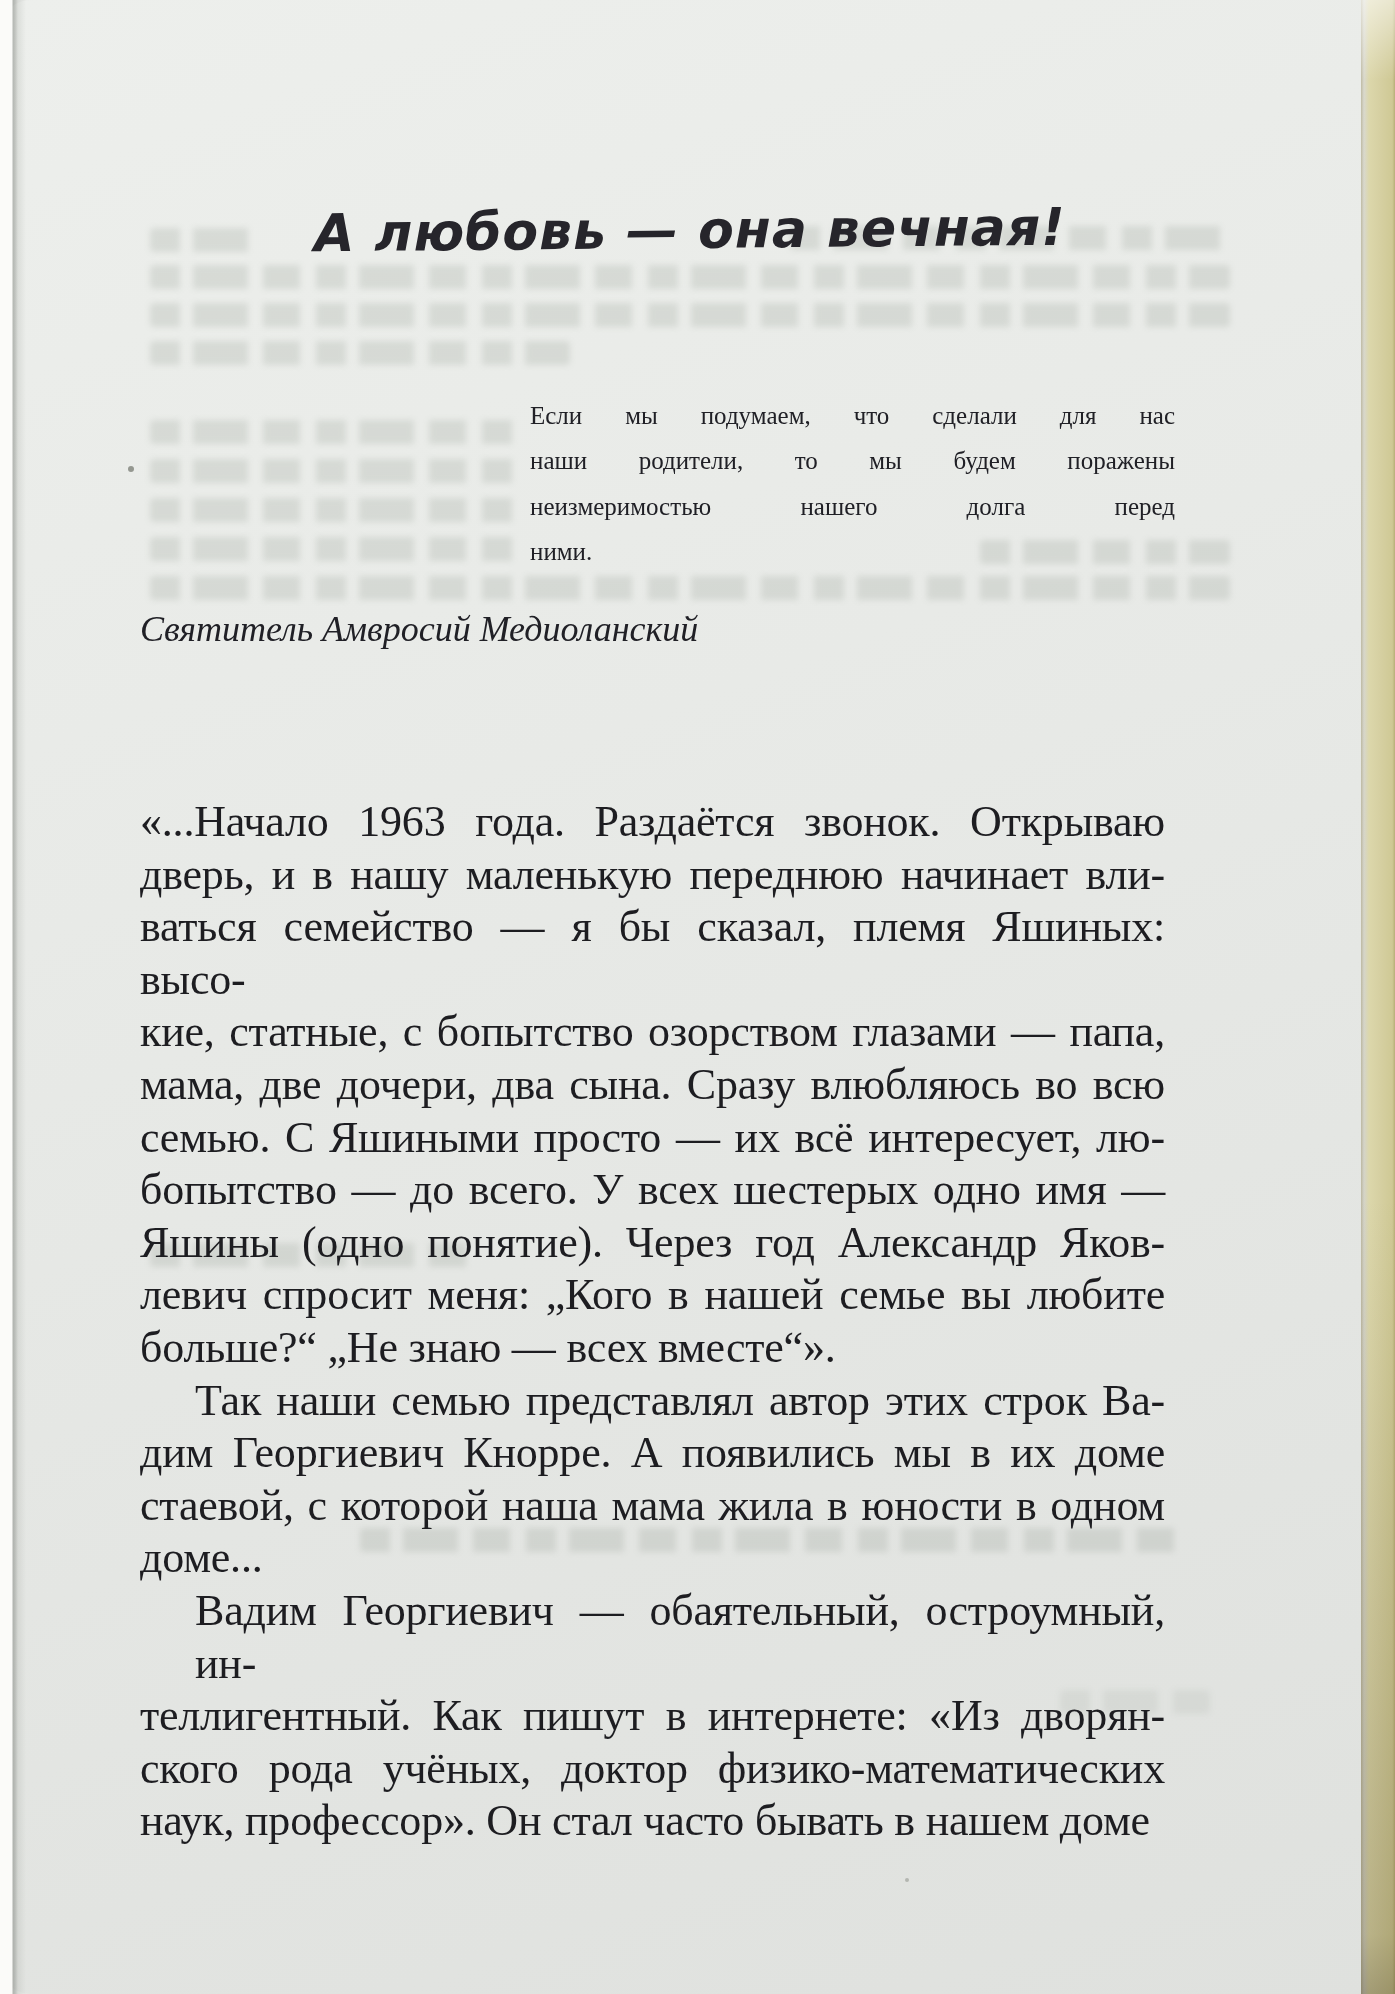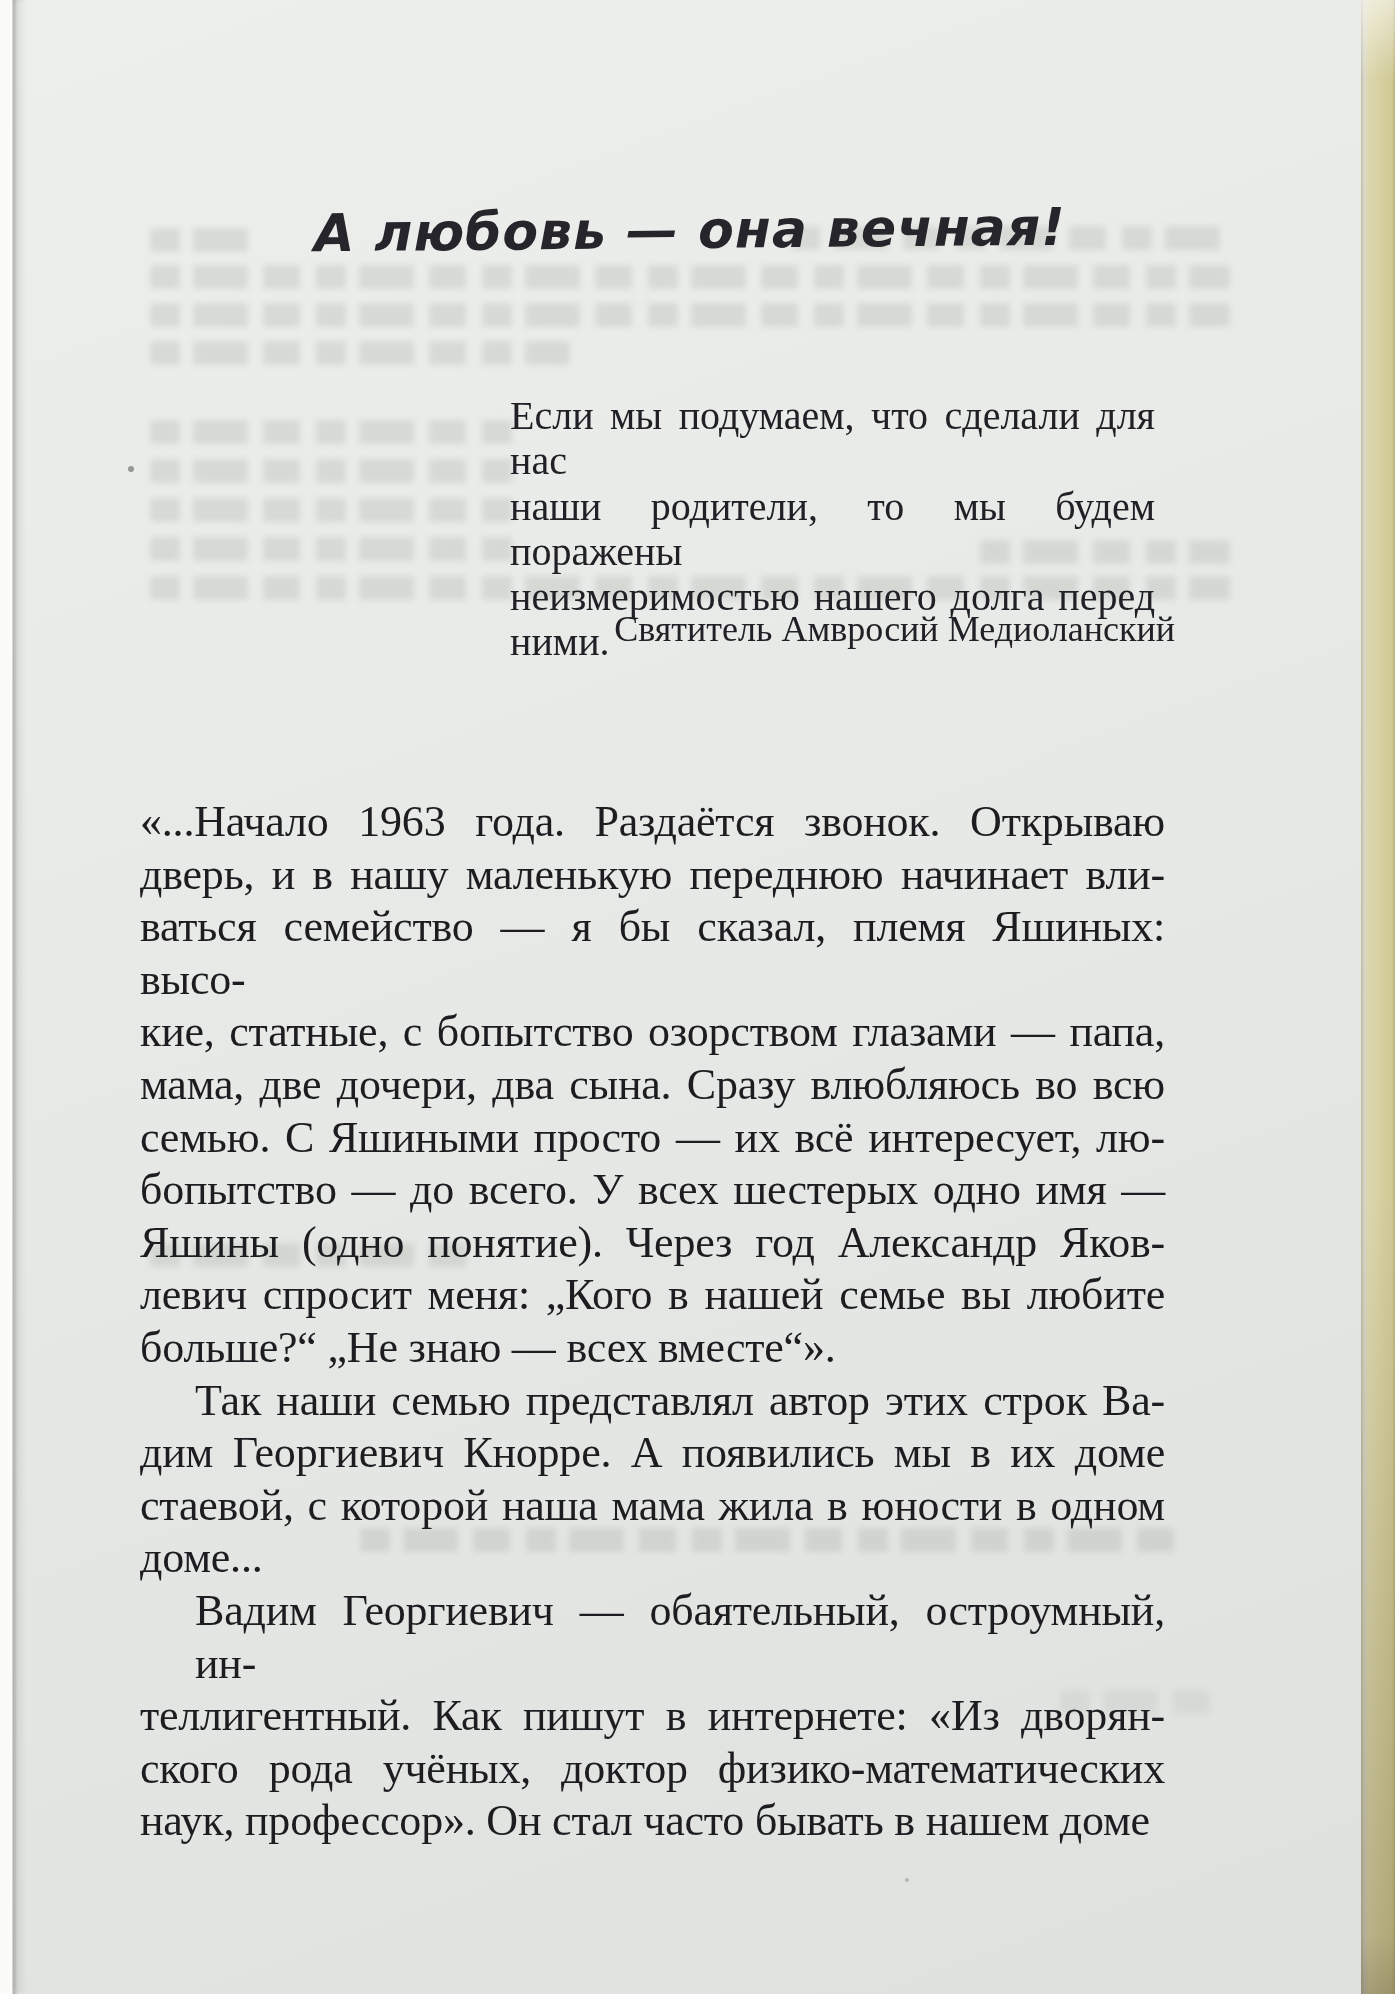--- a/index.html
+++ b/index.html
@@ -47,27 +47,27 @@
   .title{
     position:absolute;left:170px;top:200px;width:1040px;margin:0;
     text-align:center;
     font-family:"DejaVu Sans", sans-serif;
     font-style:italic;font-weight:bold;
     font-size:52px;letter-spacing:1px;
     color:#26252b;
     transform:rotate(-0.5deg);
   }
   .epigraph{
-    position:absolute;left:510px;top:393px;width:645px;
-    font-size:40px;line-height:45.3px;
+    position:absolute;left:530px;top:393px;width:645px;
+    font-size:25px;line-height:45.3px;
     color:#202026;
   }
   .attribution{
     position:absolute;left:140px;top:607px;width:1035px;
-    text-align:right;
+    font-style:italic;
     font-size:36px;line-height:44px;
     color:#202026;
   }
   .bodytext{
     position:absolute;left:140px;top:752px;width:1025px;
     font-size:44px;line-height:52.6px;
     letter-spacing:-0.2px;
     color:#1d1d21;
     margin-top:44px;
   }

